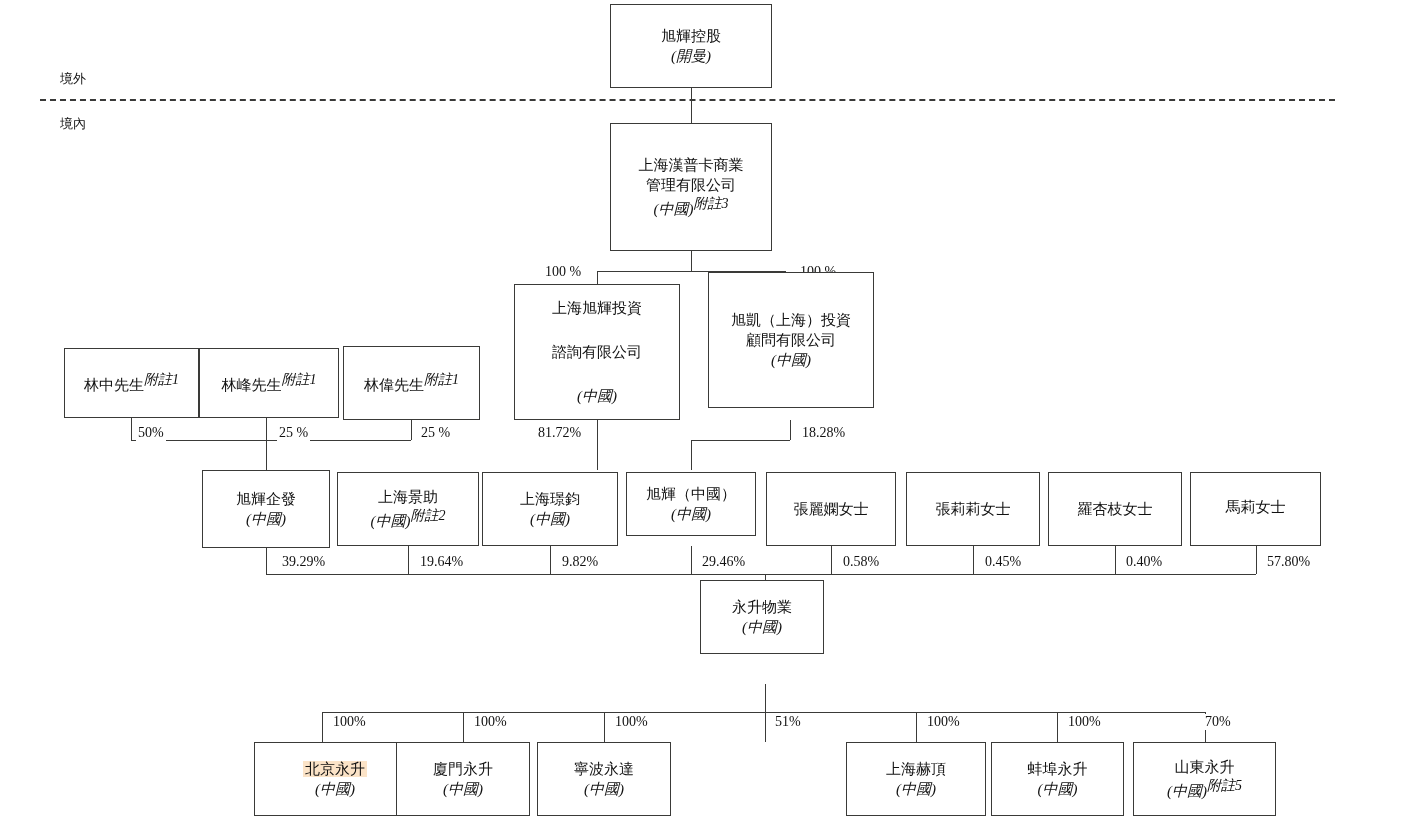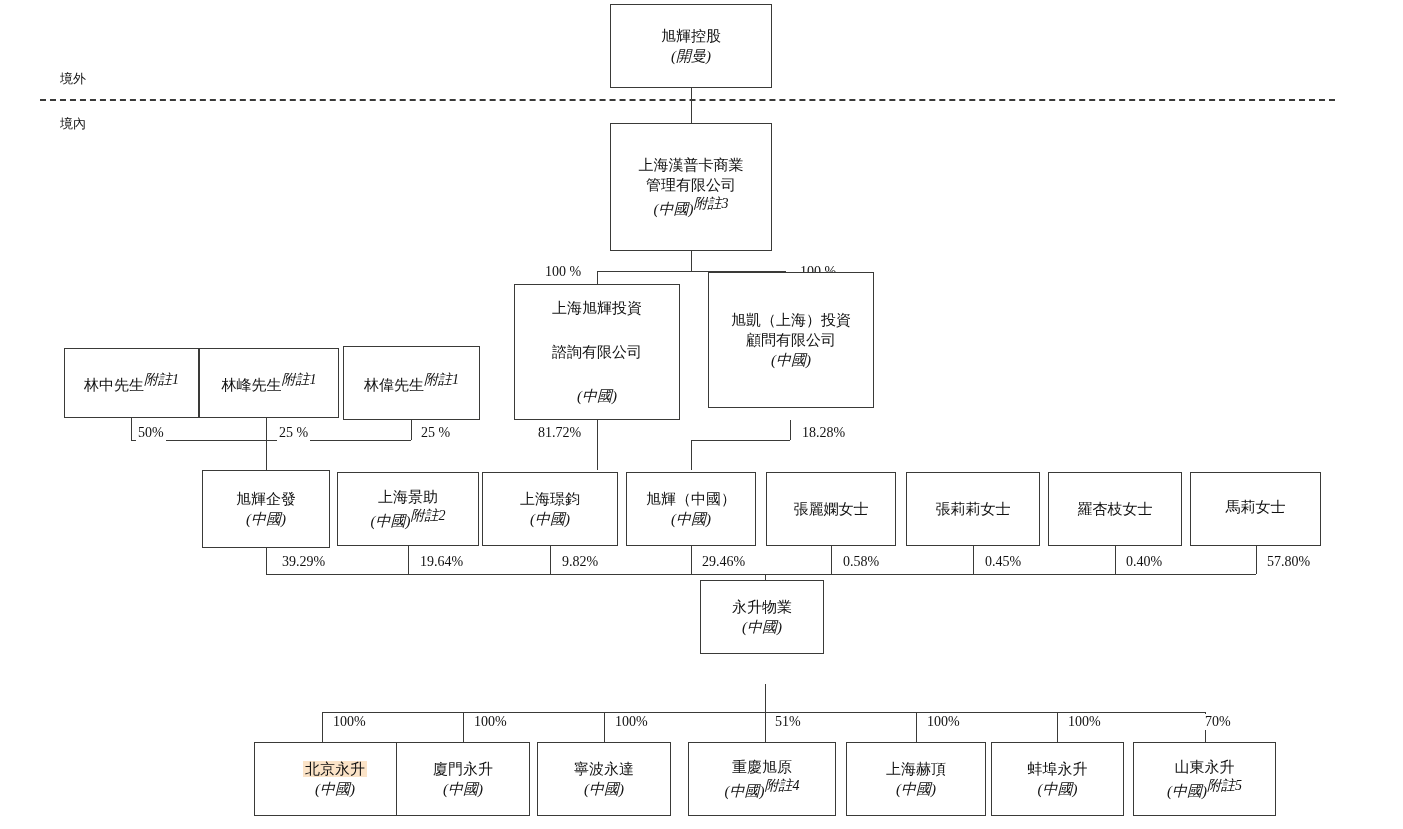--- a/index.html
+++ b/index.html
@@ -139,21 +139,21 @@
     <div class="l2">(中國)</div>
   </div>
   <div class="box" style="left:337px; top:472px; width:142px; height:74px;">
     <div class="l1">上海景助</div>
     <div class="l2"><span>(中國)</span><span class="sup">附註2</span></div>
   </div>
   <div class="box" style="left:482px; top:472px; width:136px; height:74px;">
     <div class="l1">上海璟鈞</div>
     <div class="l2">(中國)</div>
   </div>
-  <div class="box" style="left:626px; top:472px; width:130px; height:74px;">
+  <div class="box" style="left:626px; top:472px; width:130px; height:64px;">
     <div class="l1">旭輝（中國）</div>
     <div class="l2">(中國)</div>
   </div>
   <div class="box" style="left:766px; top:472px; width:130px; height:74px;">
     <div class="l1">張麗嫻女士</div>
   </div>
   <div class="box" style="left:906px; top:472px; width:134px; height:74px;">
     <div class="l1">張莉莉女士</div>
   </div>
   <div class="box" style="left:1048px; top:472px; width:134px; height:74px;">
@@ -213,24 +213,20 @@
     <div class="l2">(中國)</div>
   </div>
   <div class="box" style="left:396px; top:742px; width:134px; height:74px;">
     <div class="l1">廈門永升</div>
     <div class="l2">(中國)</div>
   </div>
   <div class="box" style="left:537px; top:742px; width:134px; height:74px;">
     <div class="l1">寧波永達</div>
     <div class="l2">(中國)</div>
   </div>
-  <div class="box" style="left:688px; top:742px; width:148px; height:74px;">
-    <div class="l1">重慶旭原</div>
-    <div class="l2"><span>(中國)</span><span class="sup">附註4</span></div>
-  </div>
   <div class="box" style="left:846px; top:742px; width:140px; height:74px;">
     <div class="l1">上海赫頂</div>
     <div class="l2">(中國)</div>
   </div>
   <div class="box" style="left:991px; top:742px; width:133px; height:74px;">
     <div class="l1">蚌埠永升</div>
     <div class="l2">(中國)</div>
   </div>
   <div class="box" style="left:1133px; top:742px; width:143px; height:74px;">
     <div class="l1">山東永升</div>

